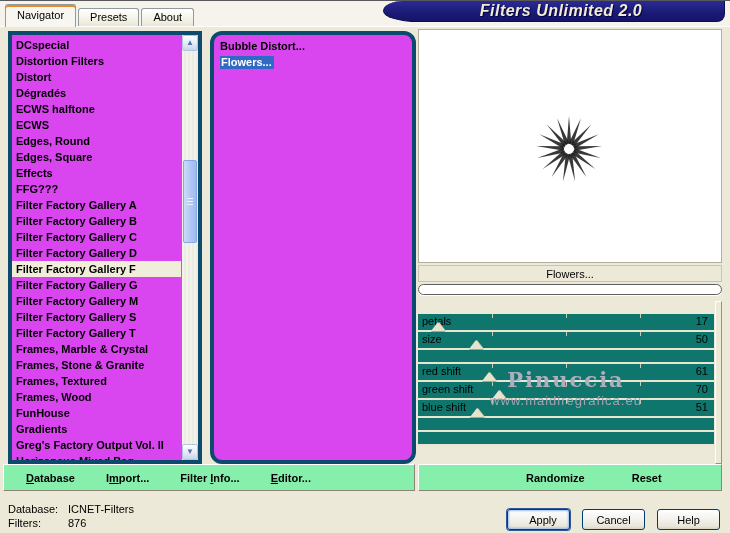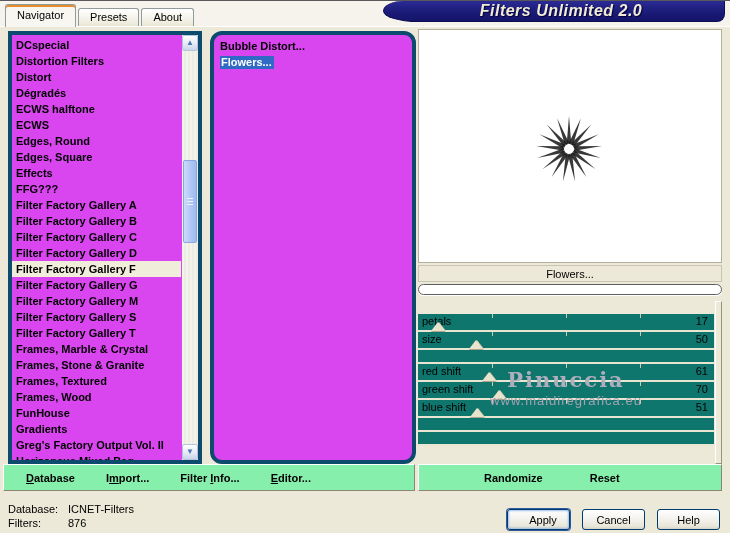--- a/index.html
+++ b/index.html
@@ -76,21 +76,21 @@
   .watermark{position:absolute;left:0;top:338px;width:296px;text-align:center;
     pointer-events:none;z-index:5;}
   .wm1{font-family:"DejaVu Serif",serif;font-weight:bold;font-size:21px;
     letter-spacing:2px;color:#AFAEBD;}
   .wm2{font-size:13px;letter-spacing:1px;color:#A4A3B1;margin-top:1px;}
   
   .toolbar{position:absolute;top:437px;height:27px;background:#86efac;box-sizing:border-box;
     border:1px solid;border-color:#FFFFFF #8A8775 #8A8775 #FFFFFF;
     display:flex;align-items:center;font-weight:bold;}
   .toolbar.left{left:3px;width:412px;padding-left:22px;}
-  .toolbar.right{left:418px;width:304px;padding-left:65px;}
+  .toolbar.right{left:418px;width:304px;padding-left:107px;}
   .menu-label{margin-right:31px;white-space:nowrap;cursor:default;}
   .toolbar.right .menu-label{margin-right:47px;}
   .menu-label u{text-decoration:underline;}
   
   .status{position:absolute;left:8px;top:475px;line-height:14px;}
   .status .lbl{display:inline-block;width:60px;}
   .xp-buttons{position:absolute;left:507px;top:482px;display:flex;}
   .xp-btn{width:63px;height:21px;margin-right:12px;box-sizing:border-box;
     border:1px solid #003C74;border-radius:3px;
     background:linear-gradient(180deg,#FFFFFF 0%,#F4F3EE 45%,#E9E6DA 85%,#D8D4C4 100%);

